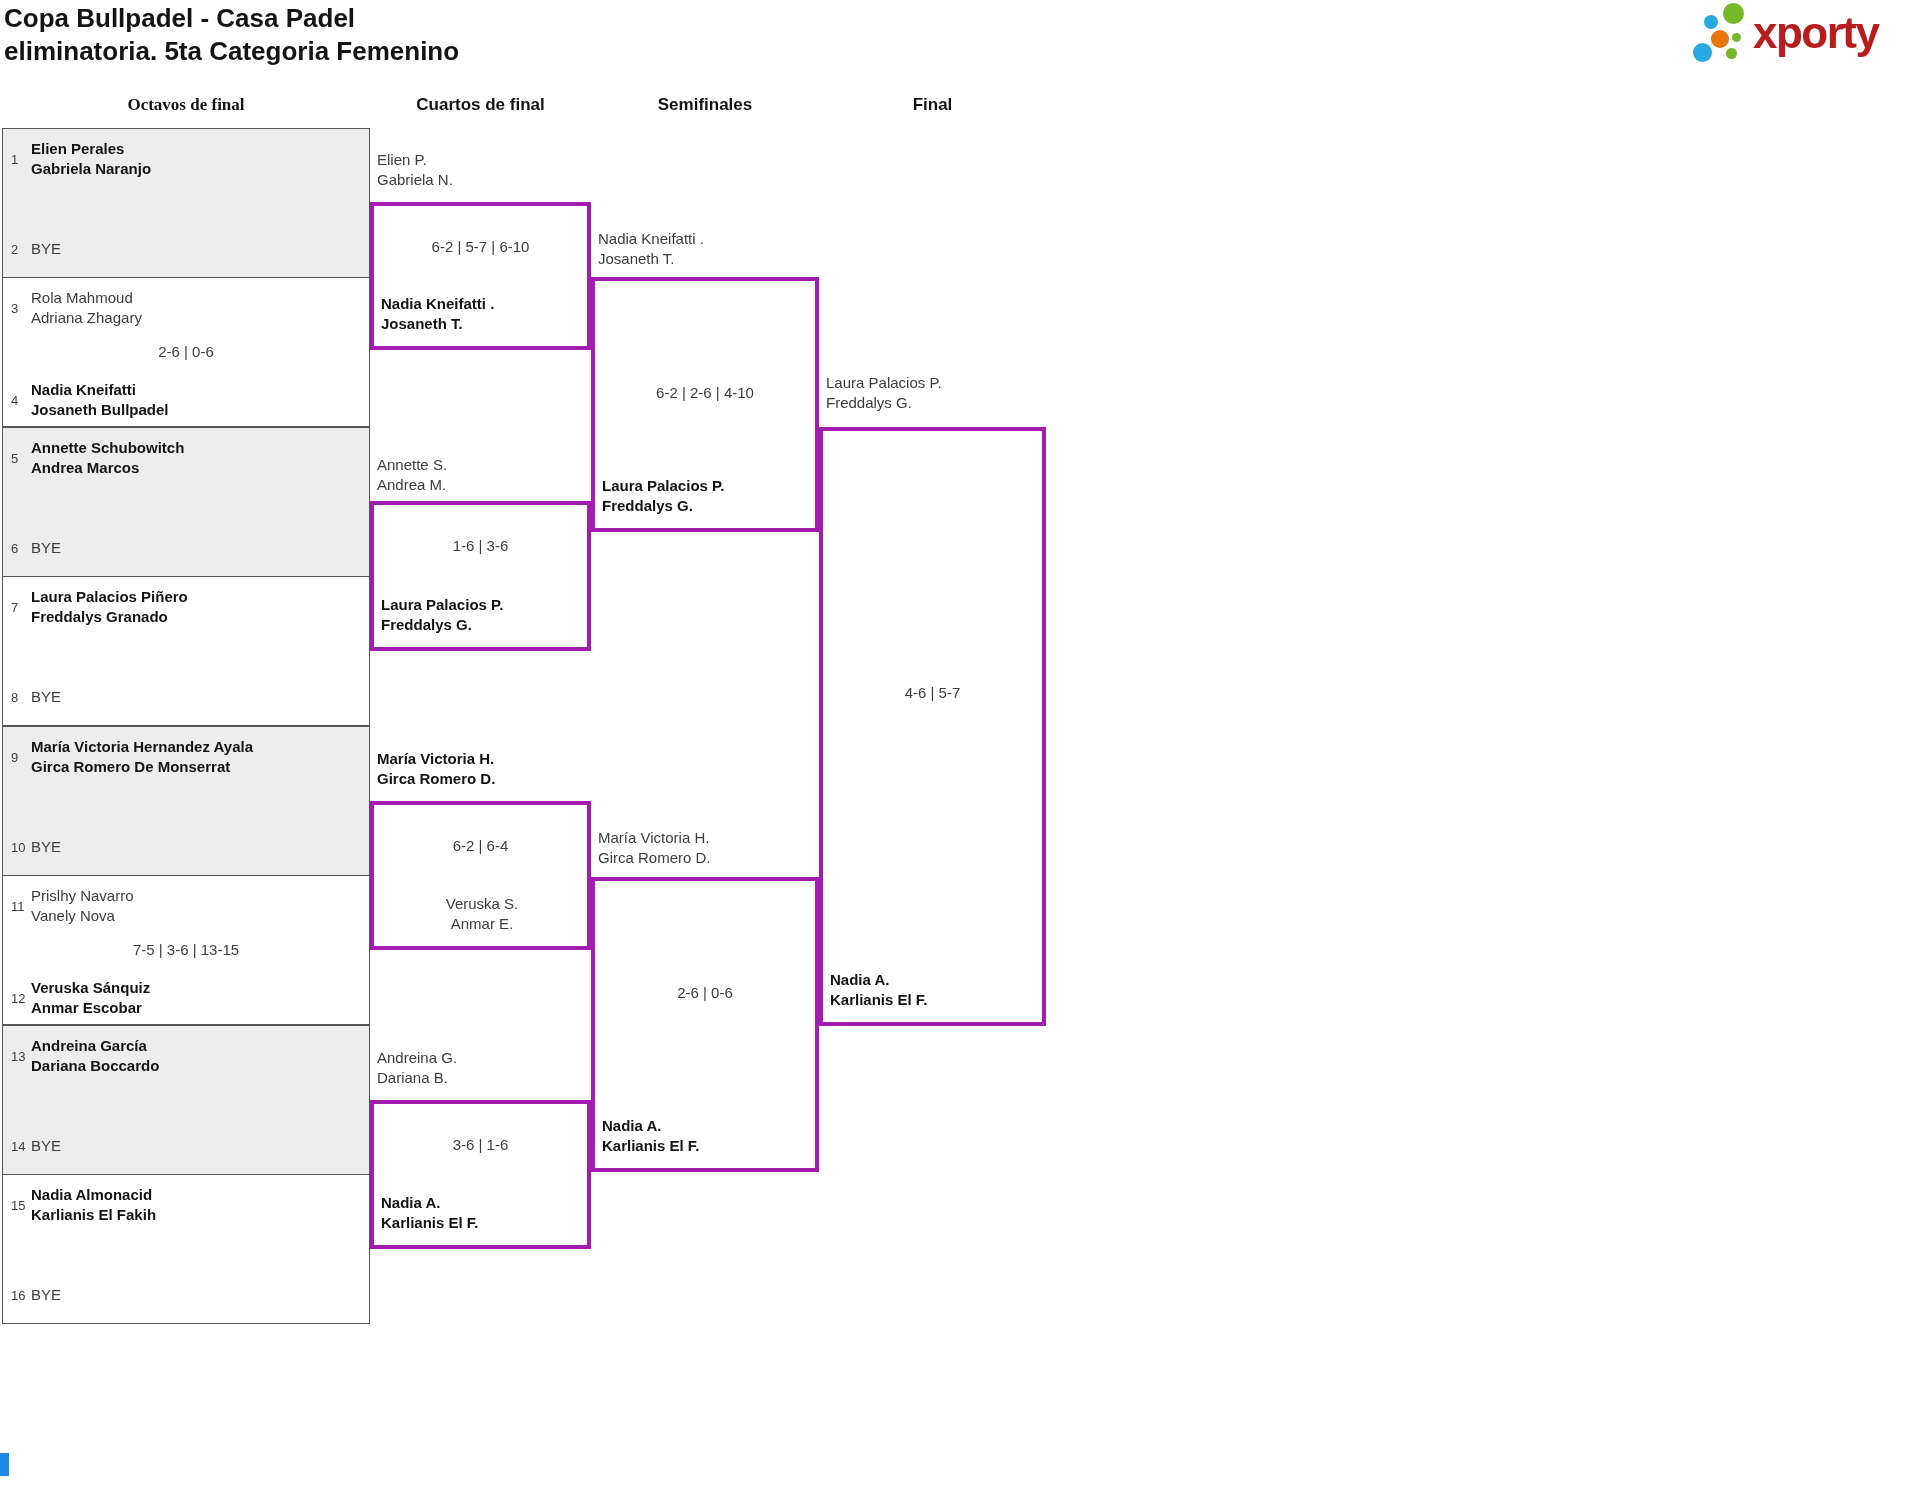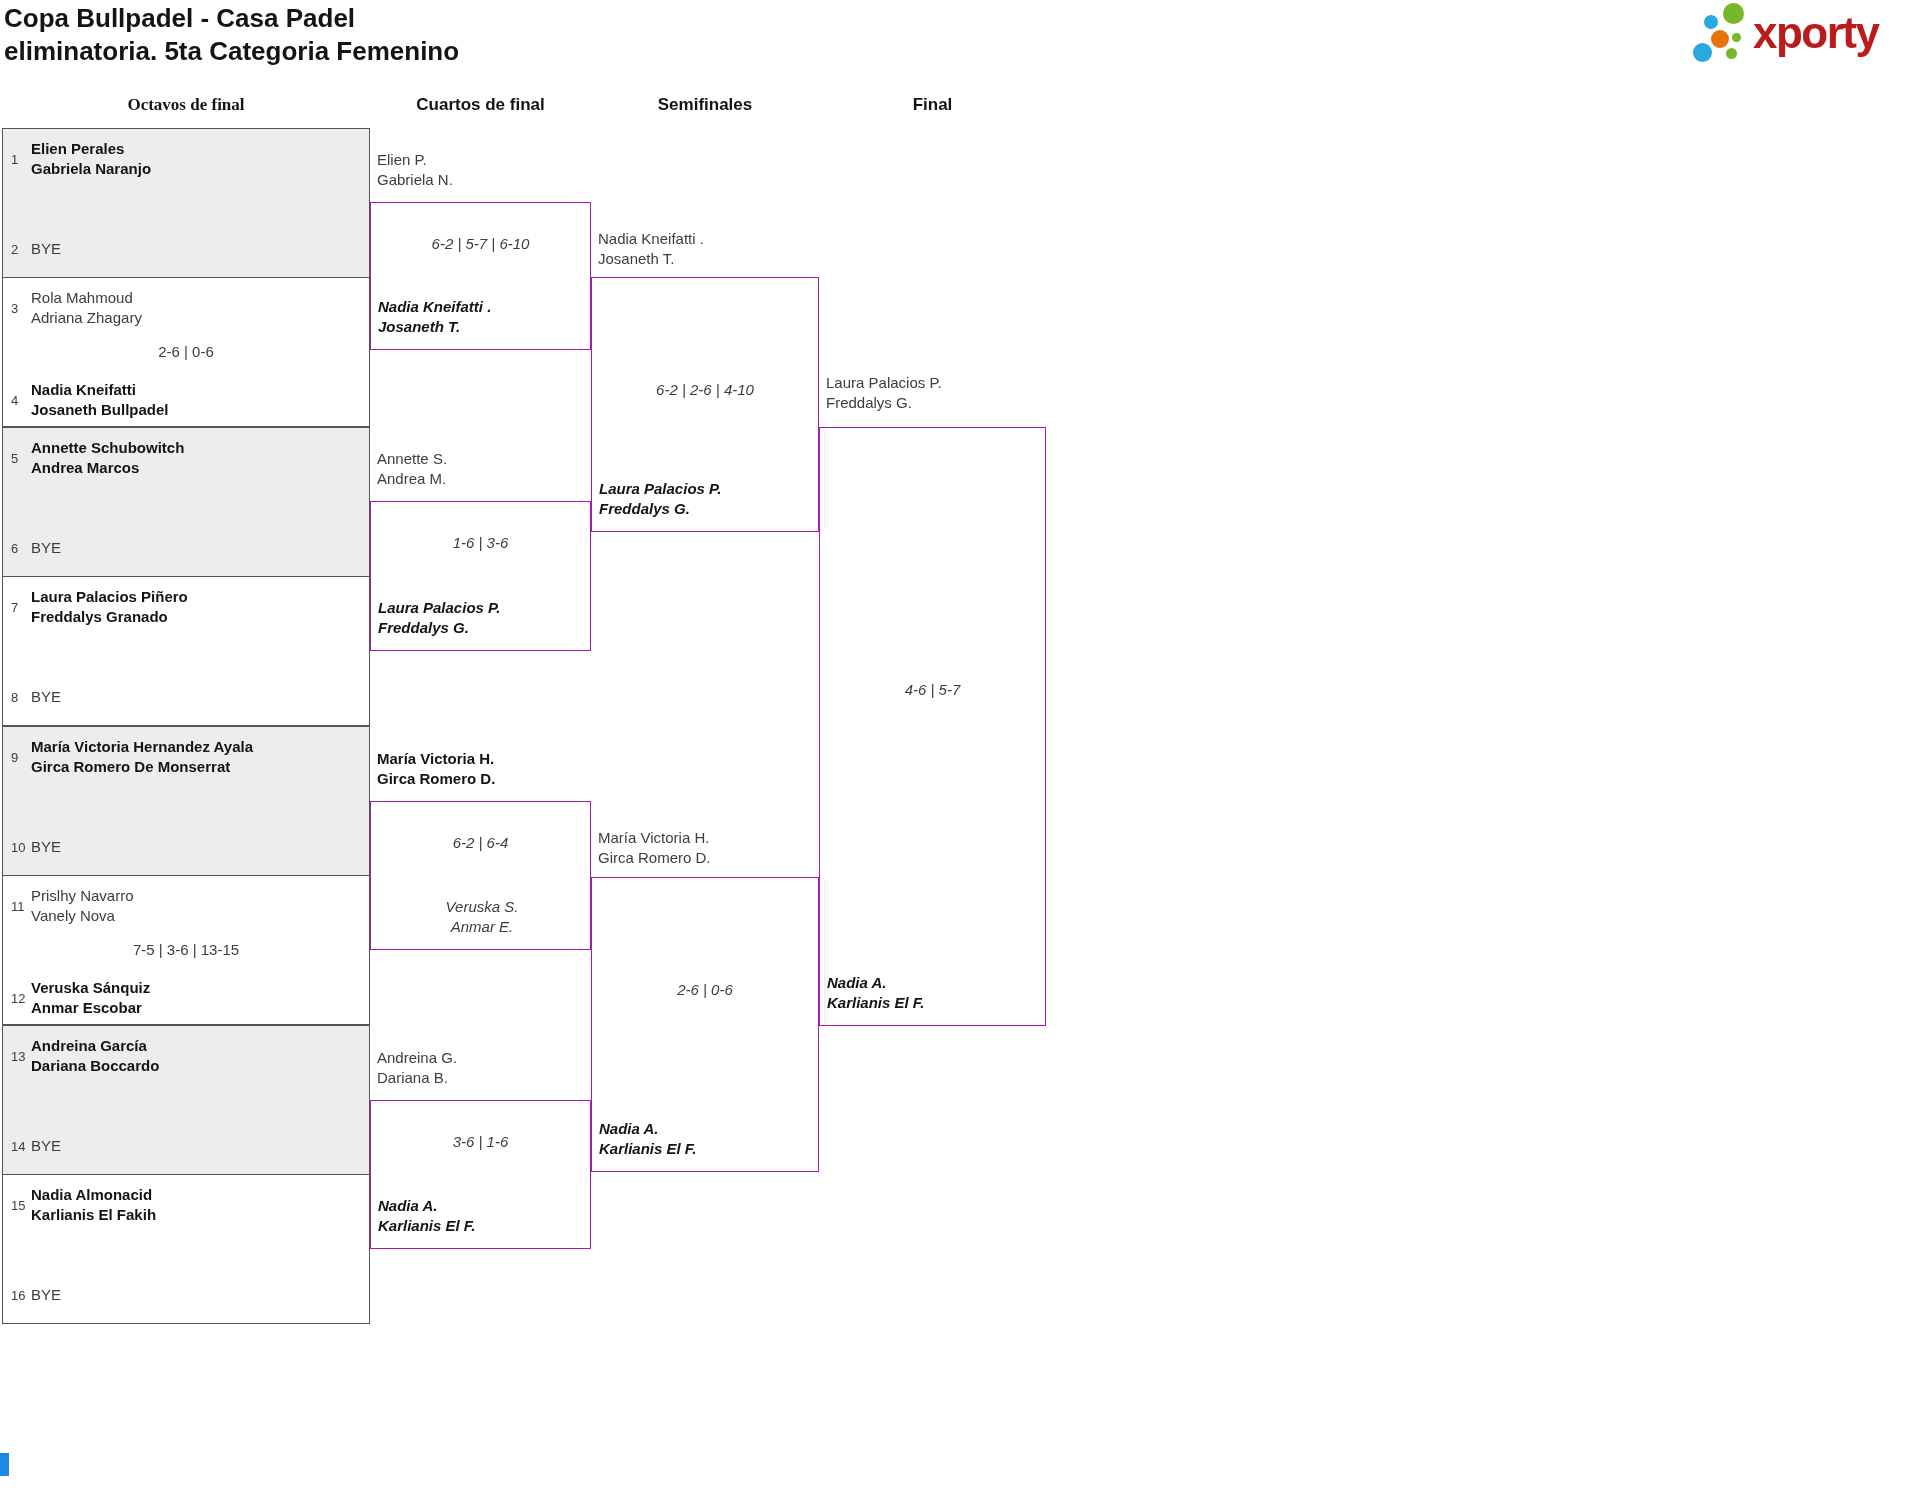--- a/index.html
+++ b/index.html
@@ -26,21 +26,21 @@
   .names span{display:block;}
   .bold .names, .names.bold{font-weight:700;color:#141414;}
   .oscore{position:absolute;top:65px;left:0;width:100%;text-align:center;
           font-size:15px;color:#3d3d3d;}
 
   
   .rmatch{position:absolute;}
   .rlabel{position:absolute;left:7px;right:4px;font-size:15px;line-height:20px;color:#3d3d3d;}
   .rlabel span{display:block;}
   .rlabel.bold{font-weight:700;color:#141414;}
-  .rrect{position:absolute;left:0;right:0;border:1px solid #a21caf;box-sizing:border-box;background:#fff;font-style:italic;}
+  .rrect{position:absolute;left:0;right:0;border:4px solid #a21caf;box-sizing:border-box;background:#fff;}
   .rscore{position:absolute;left:0;width:100%;text-align:center;font-size:15px;color:#3d3d3d;}
 
   
   .logo-dot{position:absolute;border-radius:50%;}
   .logo-text{position:absolute;left:1753px;top:8px;font-size:44px;font-weight:800;
              letter-spacing:-1.5px;color:#b91c1c;}
 
   .scrollbar{position:absolute;left:0;top:1453px;width:9px;height:23px;background:#1e88e5;}
 </style>
 </head>
@@ -208,21 +208,21 @@
     <div class="rrect" style="top:52px;height:148px;">
       <div class="rscore" style="top:32px;">6-2 | 5-7 | 6-10</div>
       <div class="rlabel bold" style="bottom:12px;">
         <span>Nadia Kneifatti .</span>
           <span>Josaneth T.</span>
       </div>
     </div>
   </div>
 
   <div class="rmatch" style="left:370px;top:449px;width:221px;">
-    <div class="rlabel" style="top:0;">
+    <div class="rlabel" style="top:6px;">
       <span>Annette S.</span>
         <span>Andrea M.</span>
     </div>
     <div class="rrect" style="top:52px;height:150px;">
       <div class="rscore" style="top:32px;">1-6 | 3-6</div>
       <div class="rlabel bold" style="bottom:12px;">
         <span>Laura Palacios P.</span>
           <span>Freddalys G.</span>
       </div>
     </div>

